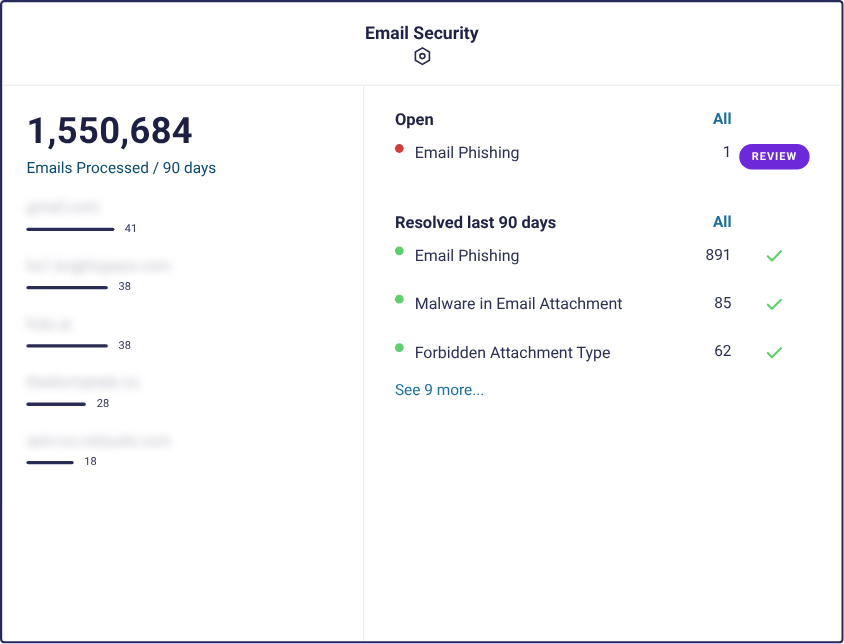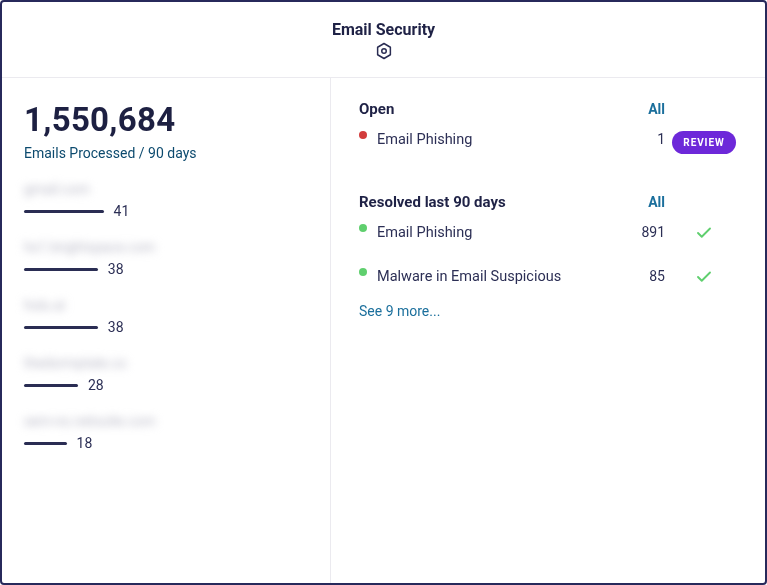--- a/index.html
+++ b/index.html
@@ -77,21 +77,21 @@
       align-items: center;
       margin-top: 6px;
     }
     .bar {
       height: 3px;
       background: #2a2d53;
       border-radius: 2px;
     }
     .bar-val {
       margin-left: 10px;
-      font-size: 14px;
+      font-size: 10px;
       color: #2c2f55;
     }
     .right {
       flex: 1;
       padding: 22px 22px 10px 28px;
     }
     .section-row {
       display: flex;
       align-items: center;
     }
@@ -249,26 +249,36 @@
         <span class="threat-label">Email Phishing</span>
         <span class="count-col">891</span>
         <span class="status-col">
           <svg class="check" width="18" height="18" viewBox="0 0 24 24" fill="none" stroke="currentColor" stroke-width="2.5" stroke-linecap="round" stroke-linejoin="round">
               <polyline points="20 6 9 17 4 12"></polyline>
             </svg>
         </span>
       </div>
       <div class="threat-row">
         <span class="dot dot-green"></span>
-        <span class="threat-label">Malware in Email Suspicious</span>
+        <span class="threat-label">Malware in Email Attachment</span>
         <span class="count-col">85</span>
         <span class="status-col">
           <svg class="check" width="18" height="18" viewBox="0 0 24 24" fill="none" stroke="currentColor" stroke-width="2.5" stroke-linecap="round" stroke-linejoin="round">
               <polyline points="20 6 9 17 4 12"></polyline>
             </svg>
         </span>
       </div>
+      <div class="threat-row">
+        <span class="dot dot-green"></span>
+        <span class="threat-label">Forbidden Attachment Type</span>
+        <span class="count-col">62</span>
+        <span class="status-col">
+          <svg class="check" width="18" height="18" viewBox="0 0 24 24" fill="none" stroke="currentColor" stroke-width="2.5" stroke-linecap="round" stroke-linejoin="round">
+              <polyline points="20 6 9 17 4 12"></polyline>
+            </svg>
+        </span>
+      </div>
 
       <div class="see-more">See 9 more...</div>
 
     </div>
   </div>
 </div>
 
 </body></html>

